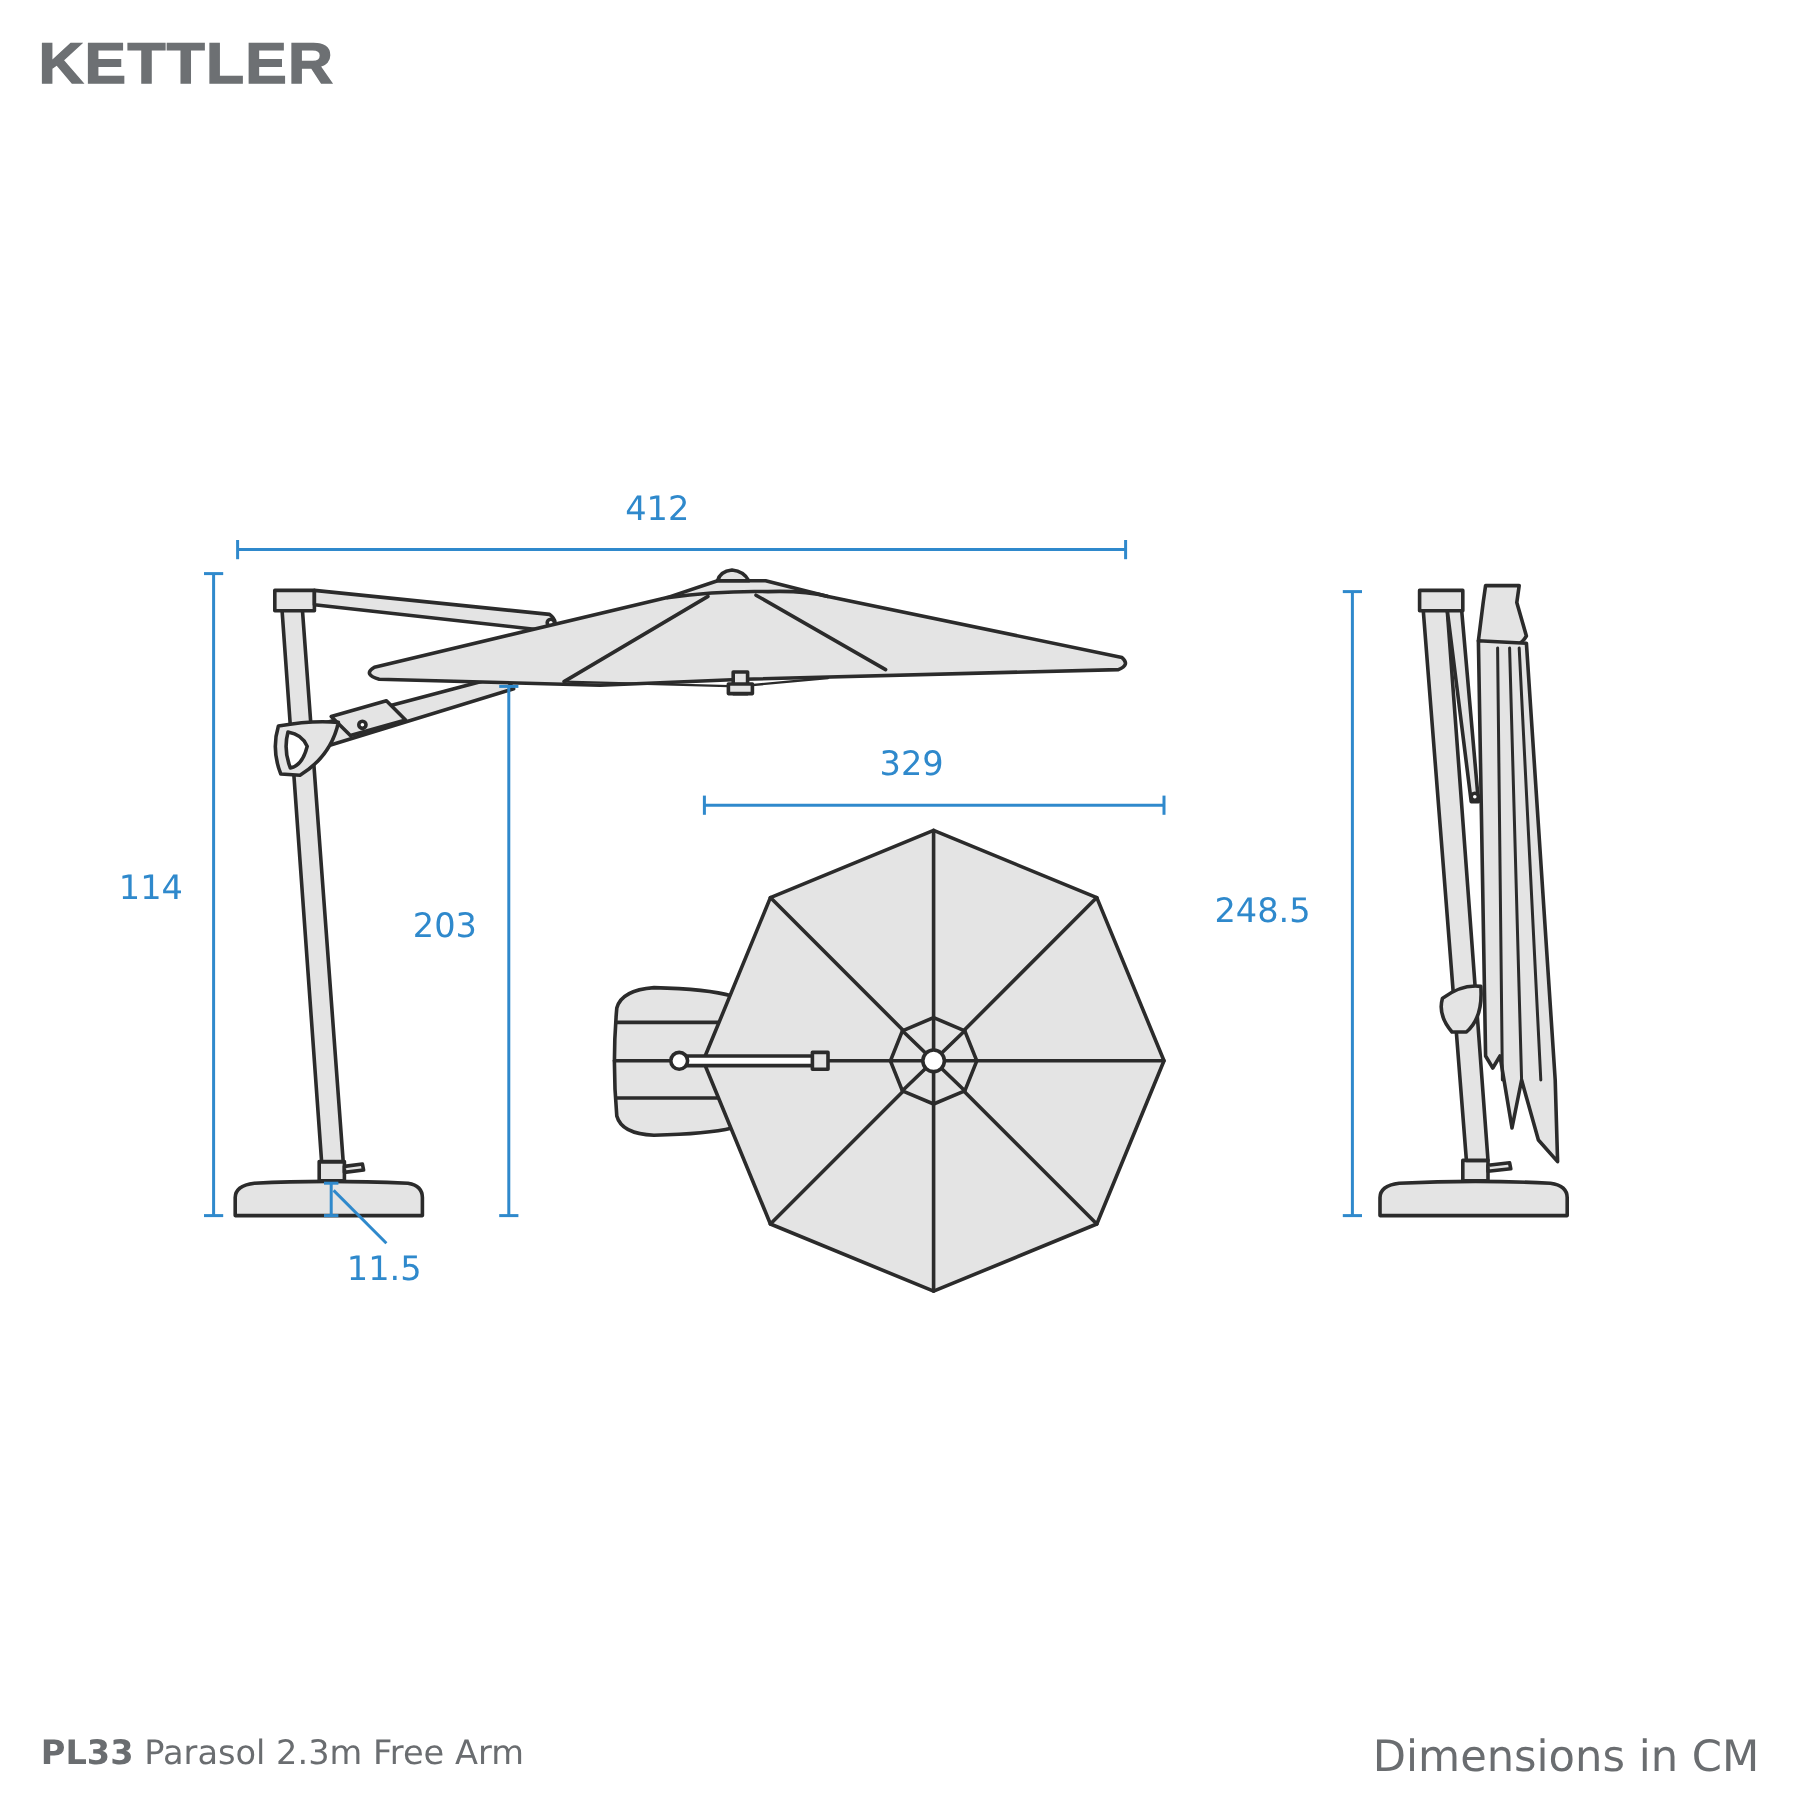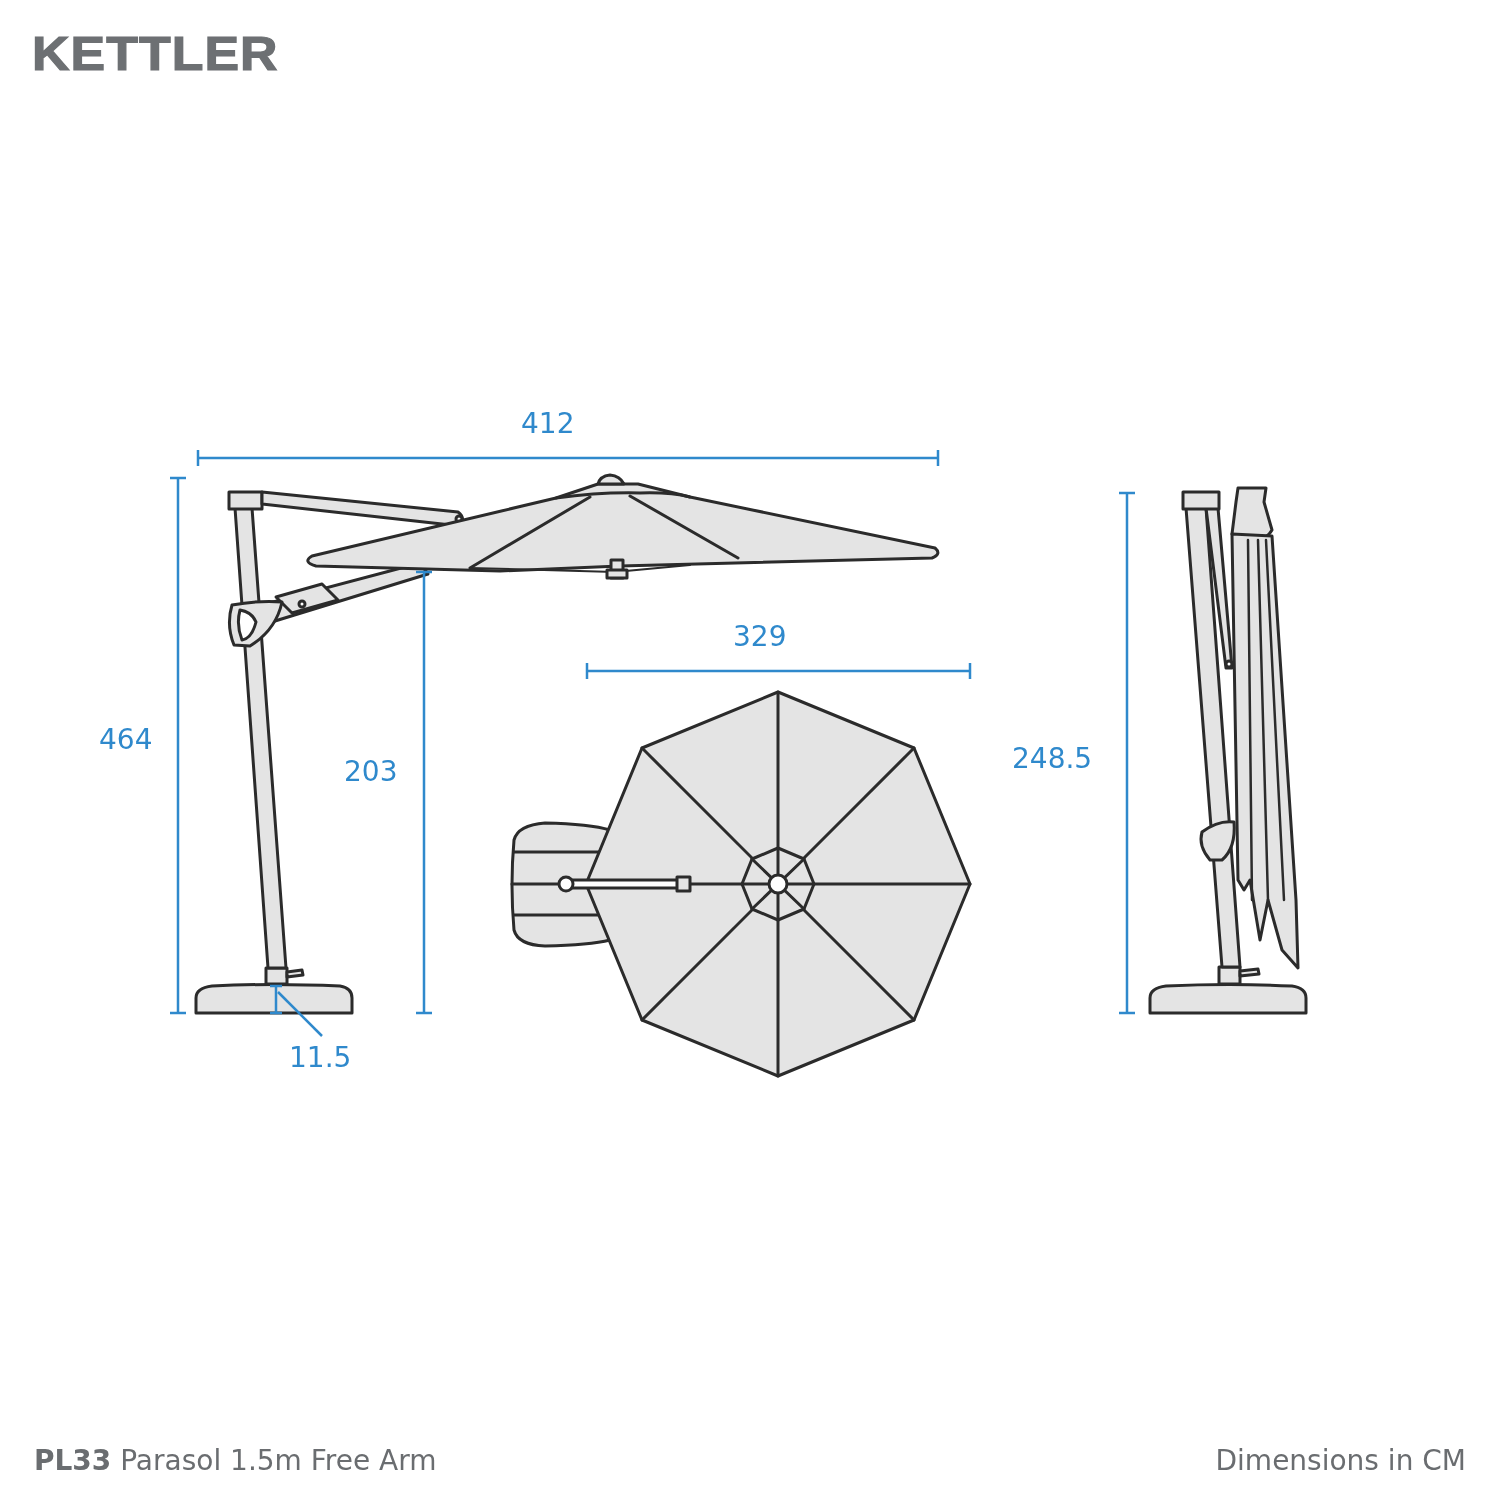--- a/index.html
+++ b/index.html
@@ -1,21 +1,21 @@
 <!DOCTYPE html>
 <html><head>
 <meta charset="utf-8">
 <style>
   html, body { margin: 0; padding: 0; background: #ffffff; }
   body { width: 1500px; height: 1500px; position: relative; overflow: hidden; font-family: "DejaVu Sans", sans-serif; }
   .logo { position: absolute; left: 32px; top: 26px; font-family: "Liberation Sans", sans-serif; font-weight: 900; font-size: 48px; letter-spacing: 1px; color: #6d7073; transform: scaleX(1.08); transform-origin: left top; -webkit-text-stroke: 1.2px #6d7073; }
   .dim-label { position: absolute; font-family: "DejaVu Sans", sans-serif; font-size: 28px; color: #2f89cc; line-height: 1; white-space: nowrap; }
   .footer-left { position: absolute; left: 34px; top: 1444px; font-family: "DejaVu Sans", sans-serif; font-size: 28px; color: #6a6d70; white-space: nowrap; }
   .footer-left .code { font-weight: bold; text-align: center; }
-  .footer-right { position: absolute; right: 34px; top: 1444px; font-family: "DejaVu Sans", sans-serif; font-size: 28px; color: #6a6d70; white-space: nowrap; }
+  .footer-right { position: absolute; right: 34px; top: 1444px; font-family: "DejaVu Sans", sans-serif; font-size: 36px; color: #6a6d70; white-space: nowrap; }
   svg.drawing { position: absolute; left: 0; top: 0; }
 </style>
 </head>
 <body>
 
 <div class="logo">KETTLER</div>
 
 <svg class="drawing" width="1500" height="1500" viewBox="0 0 1500 1500">
   <g fill="#e4e4e4" stroke="#2b2b2b" stroke-width="3" stroke-linejoin="round" stroke-linecap="round">
 
@@ -129,23 +129,23 @@
     <line x1="587" y1="663" x2="587" y2="679"></line>
     <line x1="970" y1="663" x2="970" y2="679"></line>
 
     <line x1="1127" y1="493" x2="1127" y2="1013"></line>
     <line x1="1119" y1="493" x2="1135" y2="493"></line>
     <line x1="1119" y1="1013" x2="1135" y2="1013"></line>
   </g>
 </svg>
 
 <div class="dim-label" style="left:521px; top:410px;">412</div>
-<div class="dim-label" style="left:99px; top:726px;">464</div>
+<div class="dim-label" style="left:99px; top:726px;">114</div>
 <div class="dim-label" style="left:344px; top:758px;">203</div>
 <div class="dim-label" style="left:289px; top:1044px;">11.5</div>
 <div class="dim-label" style="left:733px; top:623px;">329</div>
 <div class="dim-label" style="left:1012px; top:726px;margin-top:19px;">248.5</div>
 
 <div class="footer-left">
   <span class="code">PL33</span>
-  <span>Parasol 1.5m Free Arm</span>
+  <span>Parasol 2.3m Free Arm</span>
 </div>
 <div class="footer-right">Dimensions in CM</div>
 
 </body></html>

